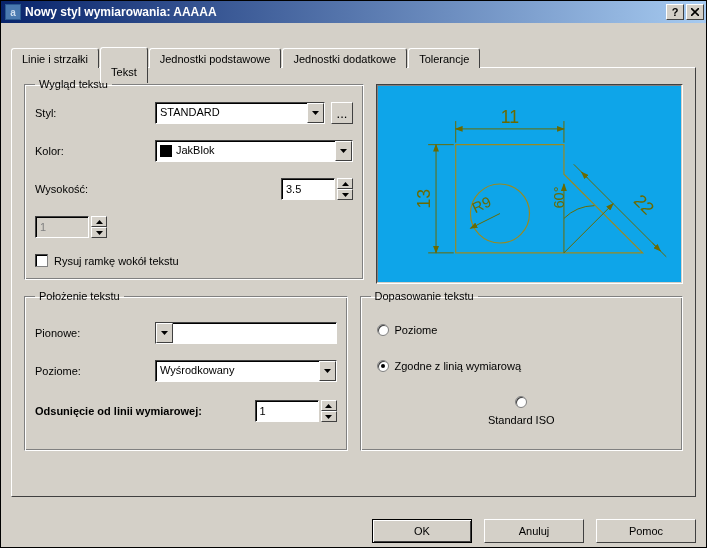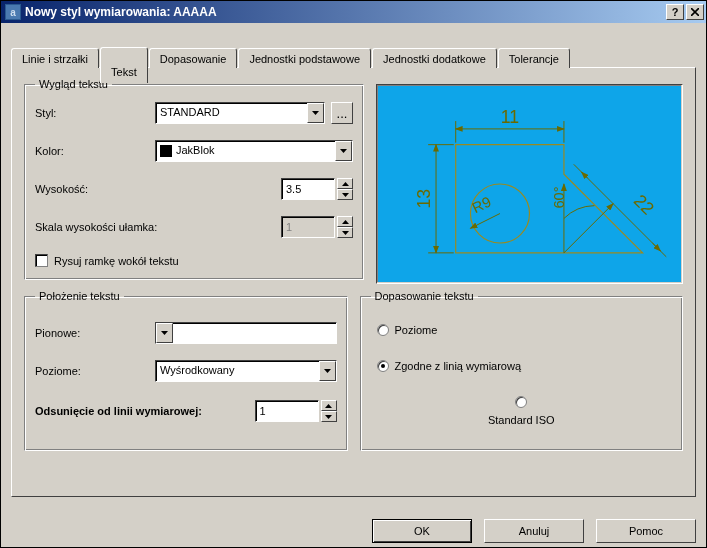--- a/index.html
+++ b/index.html
@@ -287,21 +287,20 @@
           </svg>
       </div>
     </div>
   </div>
 
   <div class="client">
 
     <div class="tabs">
       <div class="tab"><span>Linie i strzałki</span></div>
       <div class="tab active"><span>Tekst</span></div>
-      <div class="tab"><span>Dopasowanie</span></div>
       <div class="tab"><span>Jednostki podstawowe</span></div>
       <div class="tab"><span>Jednostki dodatkowe</span></div>
       <div class="tab"><span>Tolerancje</span></div>
     </div>
 
     <div class="tabpanel">
 
       <div class="topgrid">
         <div class="left">
           <fieldset class="group">
@@ -346,21 +345,20 @@
                   <div class="spinbtn">
                       <svg viewBox="0 0 7 4">
                         <path d="M0 0 L7 0 L3.5 4 Z" fill="#000"></path>
                       </svg>
                     </div>
                 </div>
               </div>
             </div>
 
             <div class="row">
-              <span class="label" style="flex:1">Skala wysokości ułamka:</span>
               <div class="spinwrap">
                 <input class="textinput disabled" style="width: 54px;" disabled="" value="1">
                 <div class="spinbtns">
                   <div class="spinbtn">
                       <svg viewBox="0 0 7 4">
                         <path d="M3.5 0 L7 4 L0 4 Z" fill="#000"></path>
                       </svg>
                     </div>
                   <div class="spinbtn">
                       <svg viewBox="0 0 7 4">

